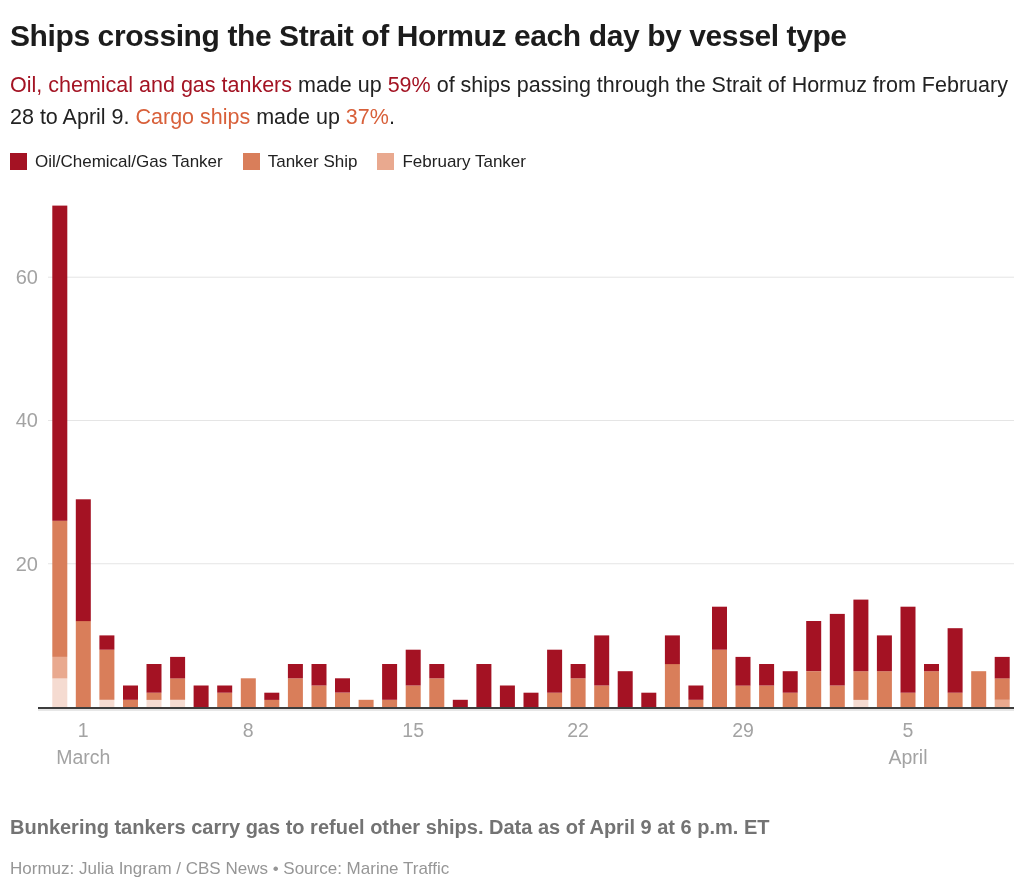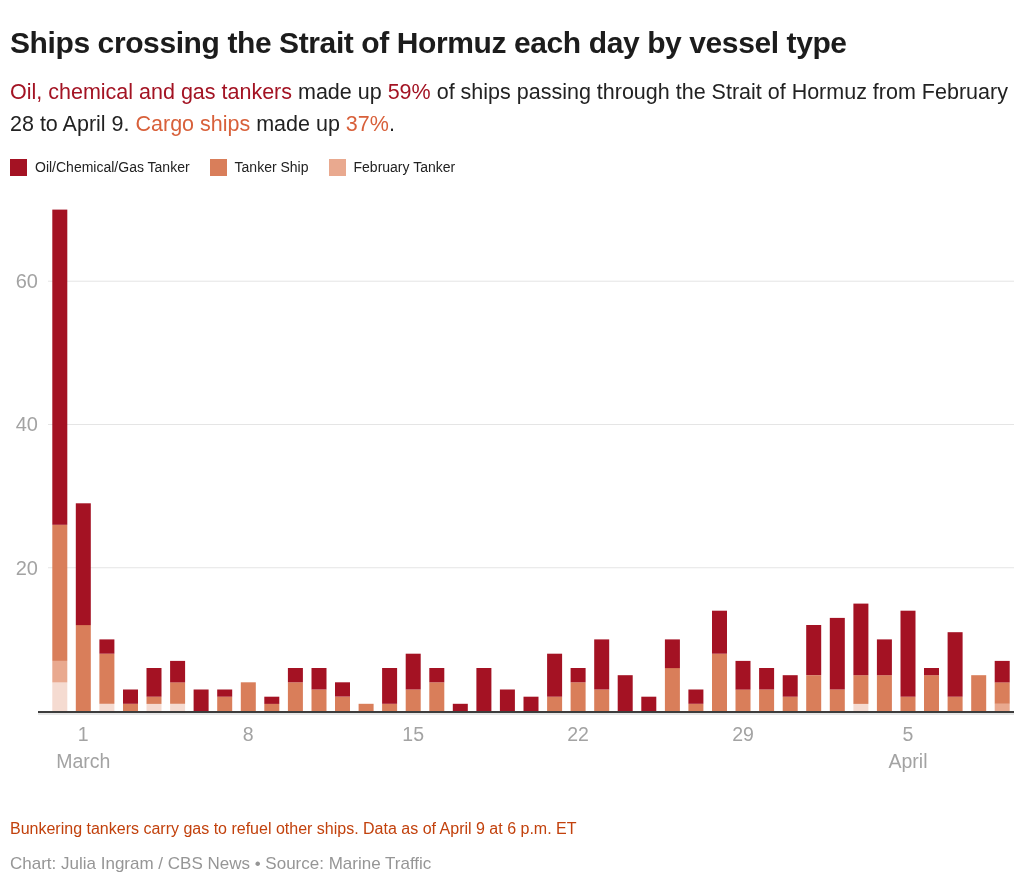--- a/index.html
+++ b/index.html
@@ -1,27 +1,27 @@
 <!DOCTYPE html>
 <html><head>
 <meta charset="utf-8">
 <style>
   html,body{margin:0;padding:0;background:#fff;}
   body{width:1024px;height:886px;font-family:"Liberation Sans",sans-serif;color:#1a1a1a;overflow:hidden;}
   .page{padding:12px 10px 0 10px;}
-  .title{font-size:30px;font-weight:700;letter-spacing:-0.4px;margin:14px 0 16px 0;color:#1c1c1c;}
+  .title{font-size:30px;font-weight:700;letter-spacing:-0.4px;margin:7px 0 16px 0;color:#1c1c1c;}
   .subtitle{font-size:21.5px;line-height:1.5;margin:0 0 18px 0;color:#222;max-width:1012px;}
   .hl-red{font-weight:400;color:#a31323;}
   .hl-orange{font-weight:400;color:#d8603a;}
-  .legend{display:flex;align-items:center;gap:20px;font-size:14px;color:#222;margin:0 0 30px 0;}
+  .legend{display:flex;align-items:center;gap:20px;font-size:17px;color:#222;margin:0 0 30px 0;}
   .legend-item{display:flex;align-items:center;gap:8px;}
   .swatch{width:17px;height:17px;display:inline-block;flex:0 0 auto;}
   .chart-wrap{margin-top:6px;}
   svg text{font-family:"Liberation Sans",sans-serif;}
-  .footer-note{font-size:16px;color:#c2410c;margin-top:40px;}
+  .footer-note{font-size:20px;color:#737373;margin-top:40px;font-weight:bold;}
   .credit{font-size:17px;color:#969696;margin-top:16px;}
 </style>
 </head>
 <body>
 
 <div class="page">
 
   <h1 class="title">Ships crossing the Strait of Hormuz each day by vessel type</h1>
 
   <p class="subtitle"><span class="hl-red" style="color: rgb(163, 19, 35);">Oil, chemical and gas tankers</span><span> made up </span><span class="hl-red" style="color: rgb(163, 19, 35);">59%</span><span> of ships passing through the Strait of Hormuz from February 28 to April 9. </span><span class="hl-orange" style="color: rgb(216, 96, 58);">Cargo ships</span><span> made up </span><span class="hl-orange" style="color: rgb(216, 96, 58);">37%</span><span>.</span></p>
@@ -135,15 +135,15 @@
         <text x="403.2" y="535" text-anchor="middle" font-size="19.5" fill="#a3a3a3">15</text>
         <text x="568.1" y="535" text-anchor="middle" font-size="19.5" fill="#a3a3a3">22</text>
         <text x="733.0" y="535" text-anchor="middle" font-size="19.5" fill="#a3a3a3">29</text>
         <text x="898.0" y="535" text-anchor="middle" font-size="19.5" fill="#a3a3a3">5</text>
         <text x="73.3" y="562" text-anchor="middle" font-size="19.5" fill="#a3a3a3">March</text>
         <text x="898.0" y="562" text-anchor="middle" font-size="19.5" fill="#a3a3a3">April</text>
       </svg>
   </div>
 
   <p class="footer-note">Bunkering tankers carry gas to refuel other ships. Data as of April 9 at 6 p.m. ET</p>
-  <p class="credit">Chart: Julia Ingram / CBS News • Source: Marine Traffic</p>
+  <p class="credit">Hormuz: Julia Ingram / CBS News • Source: Marine Traffic</p>
 
 </div>
 
 </body></html>

